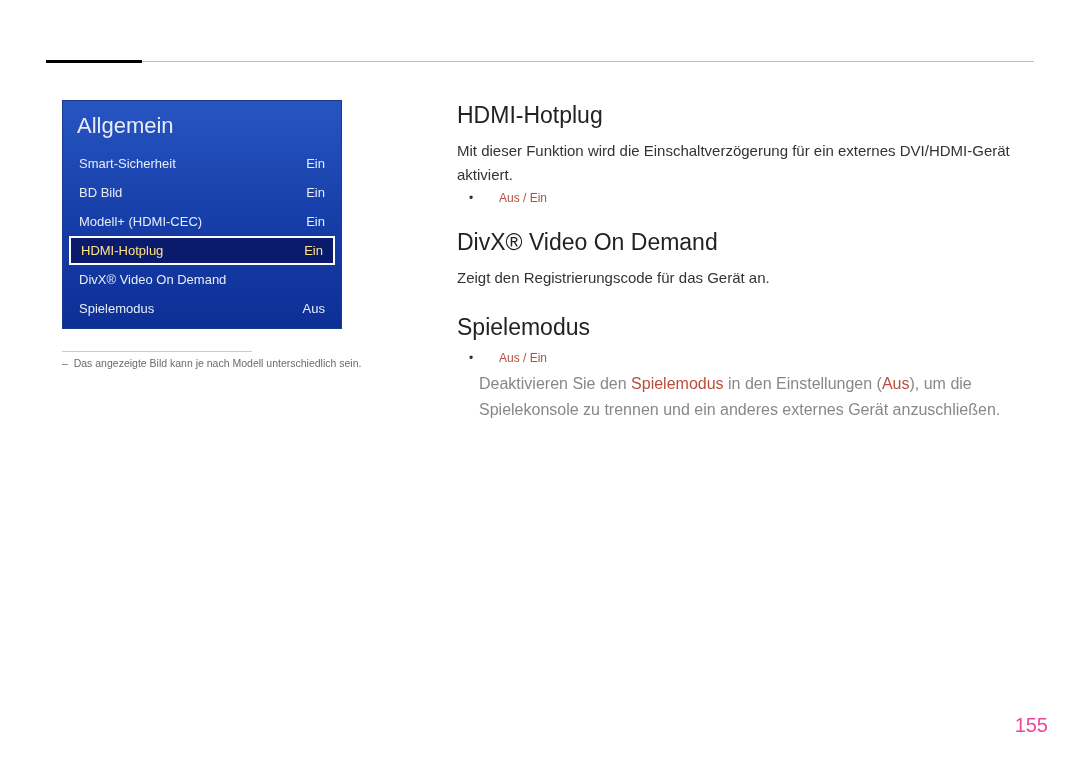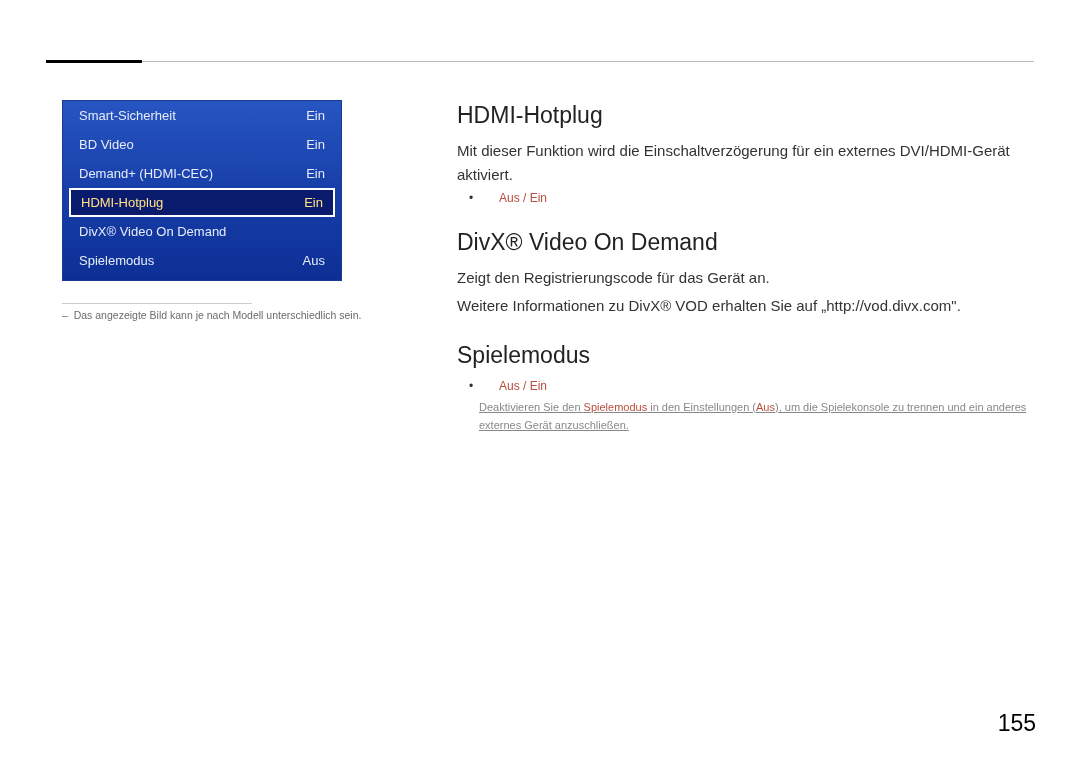--- a/index.html
+++ b/index.html
@@ -120,55 +120,55 @@
     margin-top: 4px;
   }
   .note::before {
     content: "―";
     position: absolute;
     left: 10px;
     color: #888;
   }
   .note .strong { color: #b94d3b; }
   .note-sub {
-    font-size: 11px;
+    font-size: 16px;
     color: #888;
     padding-left: 22px;
     line-height: 1.6;
-    text-decoration: underline;
   }
   .page-num {
     position: absolute;
     bottom: 26px;
-    right: 44px;
-    font-size: 23px;
-    color: #000000;
+    right: 32px;
+    font-size: 20px;
+    color: #ec4899;
     font-weight: 300;
   }
 </style>
 </head>
 <body>
 
 <div class="top-accent"></div>
 <div class="top-rule"></div>
 
 <div class="page">
 
   <div class="left-col">
     <div class="menu-panel">
+      <div class="menu-header">Allgemein</div>
       <div class="menu-row">
         <span>Smart-Sicherheit</span>
         <span class="val">Ein</span>
       </div>
       <div class="menu-row">
-        <span>BD Video</span>
-        <span class="val">Ein</span>
-      </div>
-      <div class="menu-row">
-        <span>Demand+ (HDMI-CEC)</span>
+        <span>BD Bild</span>
+        <span class="val">Ein</span>
+      </div>
+      <div class="menu-row">
+        <span>Modell+ (HDMI-CEC)</span>
         <span class="val">Ein</span>
       </div>
       <div class="menu-row selected">
         <span>HDMI-Hotplug</span>
         <span class="val">Ein</span>
       </div>
       <div class="menu-row">
         <span>DivX® Video On Demand</span>
         <span class="val"></span>
       </div>
@@ -190,21 +190,20 @@
       <h2>HDMI-Hotplug</h2>
       <div class="body-text">Mit dieser Funktion wird die Einschaltverzögerung für ein externes DVI/HDMI-Gerät aktiviert.</div>
       <div class="bullet">
         <span class="accent">Aus / Ein</span>
       </div>
     </div>
 
     <div class="section">
       <h2>DivX® Video On Demand</h2>
       <div class="body-text">Zeigt den Registrierungscode für das Gerät an.</div>
-      <div class="body-text">Weitere Informationen zu DivX® VOD erhalten Sie auf „http://vod.divx.com".</div>
     </div>
 
     <div class="section">
       <h2>Spielemodus</h2>
       <div class="bullet" style="margin-bottom:6px">
         <span class="accent">Aus / Ein</span>
       </div>
       <div class="note-sub">
         <span>Deaktivieren Sie den </span><span class="strong" style="color:#b94d3b">Spielemodus</span><span> in den Einstellungen (</span><span class="strong" style="color:#b94d3b">Aus</span><span>), um die Spielekonsole zu trennen und ein anderes externes Gerät anzuschließen.</span>
       </div>

